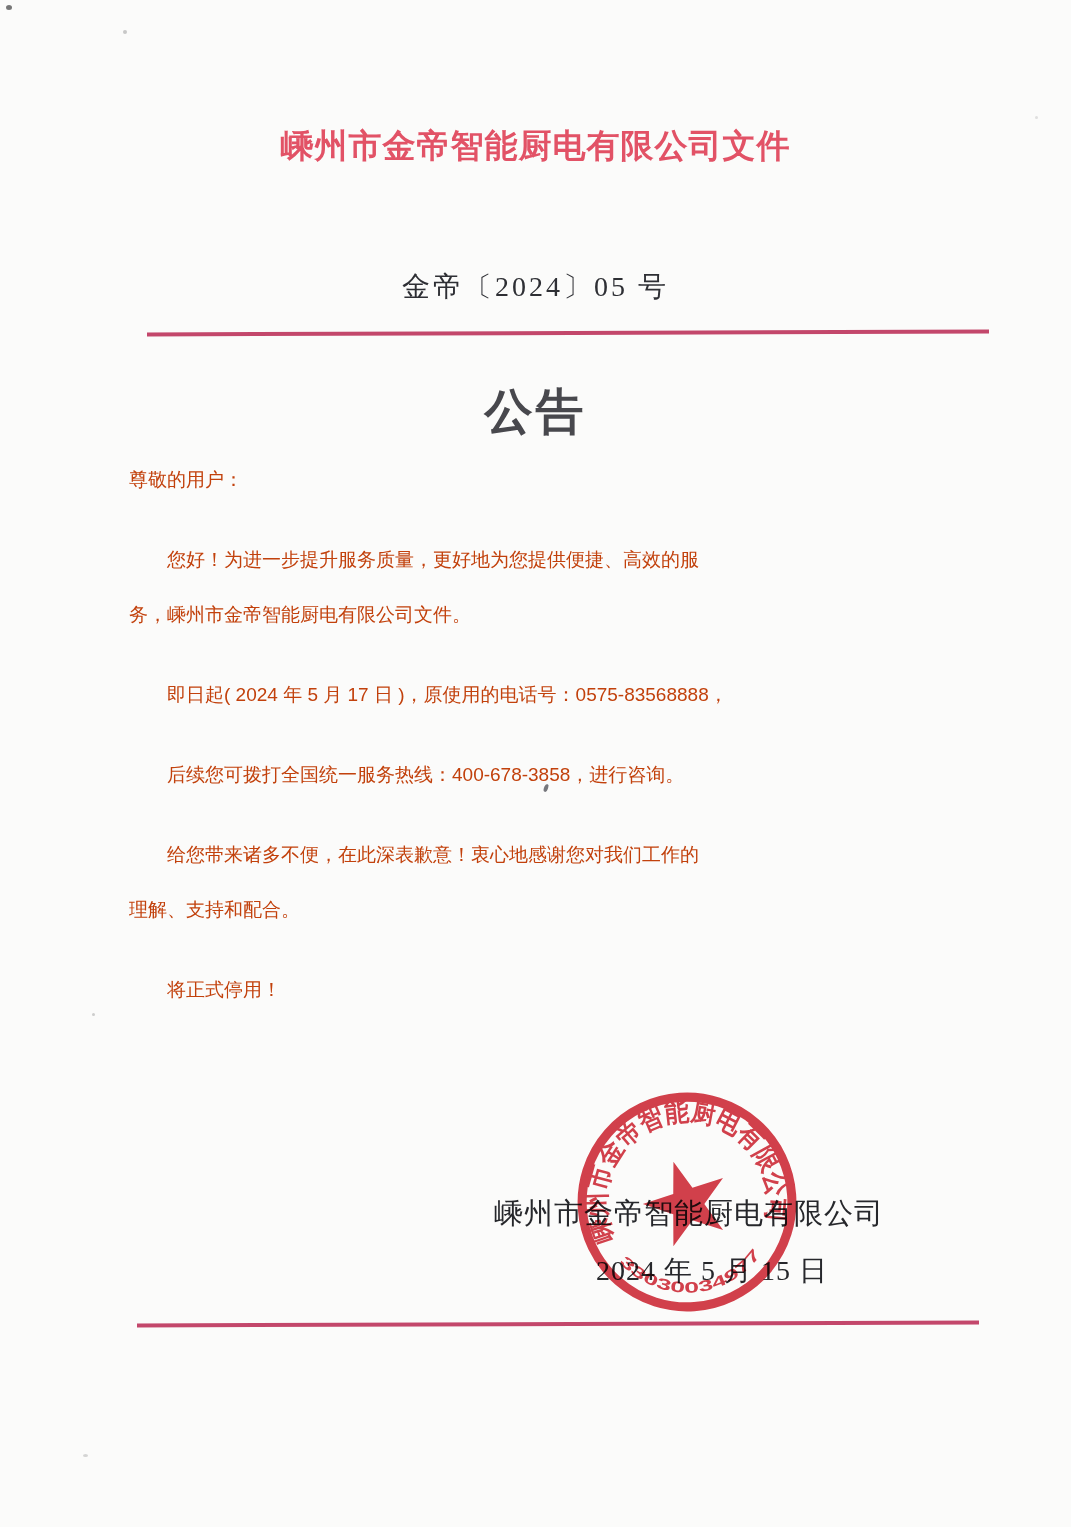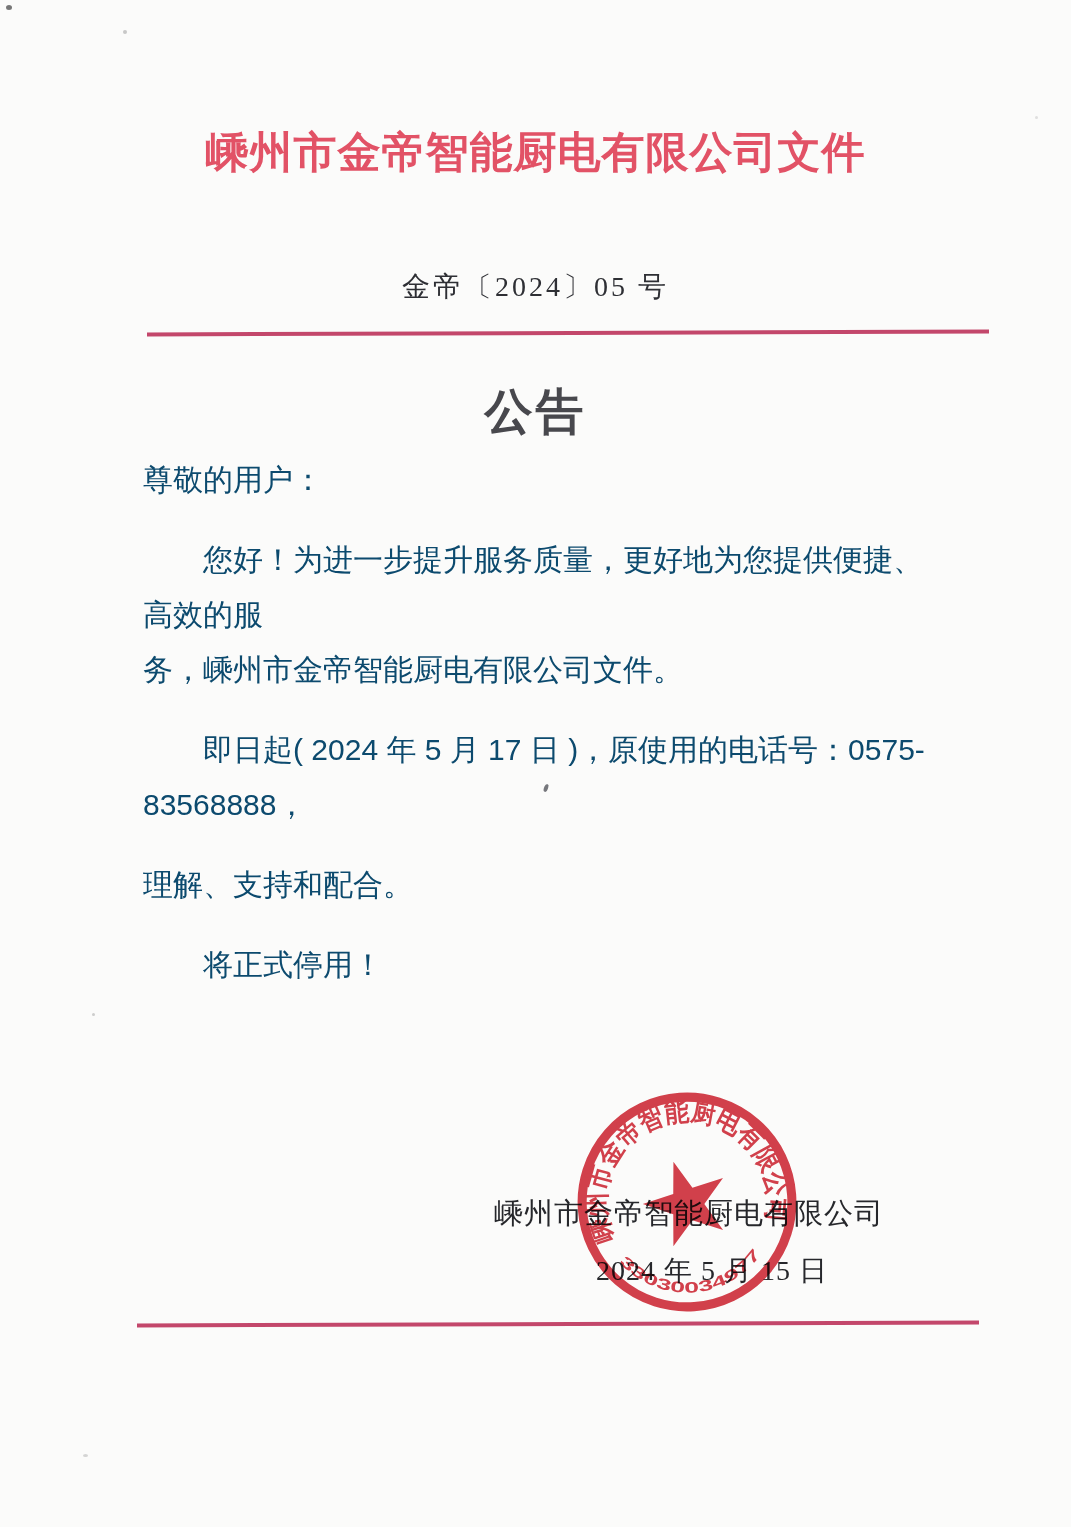--- a/index.html
+++ b/index.html
@@ -7,40 +7,40 @@
     position:relative;
     width:1071px;height:1527px;
     background:#fbfbfa;
     overflow:hidden;
     font-family:"Liberation Sans",sans-serif;
     color:#3c3d42;
   }
   .letterhead{
     position:absolute;top:124px;left:0;width:100%;
     margin:0;text-align:center;
-    font-size:43px;font-weight:700;letter-spacing:1px;
+    font-size:33px;font-weight:700;letter-spacing:1px;
     color:#e25266;
   }
   .docnum{
     position:absolute;top:268px;left:0;width:100%;
     text-align:center;
     font-family:"Liberation Serif","DejaVu Serif",serif;
     font-size:28px;letter-spacing:3px;color:#2e2f34;
   }
   .rule{position:absolute;height:4px;background:#c3476b;}
   .rule-top{left:147px;top:331px;width:842px;transform:rotate(-0.2deg);}
   .rule-bottom{left:137px;top:1322px;width:842px;transform:rotate(-0.2deg);}
   .heading{
     position:absolute;top:380px;left:0;width:100%;
     margin:0;text-align:center;
     font-size:48px;font-weight:700;letter-spacing:3px;color:#48484d;
   }
   .body-text{
-    position:absolute;left:143px;top:452px;width:792px;
-    font-size:30px;line-height:55px;color:#0c4a6e;font-weight:500;
+    position:absolute;left:129px;top:452px;width:792px;
+    font-size:19px;line-height:55px;color:#c2410c;font-weight:500;
   }
   .body-text p{margin:0 0 25px 0;padding:0;}
   .line{display:block;}
   .indent{text-indent:2em;}
   .sig-company{
     position:absolute;left:494px;top:1194px;
     font-family:"Liberation Serif","DejaVu Serif",serif;
     font-size:29px;letter-spacing:1px;color:#26272b;
   }
   .sig-date{
@@ -79,20 +79,24 @@
   <div class="body-text">
     <p>尊敬的用户：</p>
     <p>
       <span class="line indent">您好！为进一步提升服务质量，更好地为您提供便捷、高效的服</span>
       <span class="line">务，嵊州市金帝智能厨电有限公司文件。</span>
     </p>
     <p>
       <span class="line indent">即日起( 2024 年 5 月 17 日 )，原使用的电话号：0575-83568888，</span>
     </p>
     <p>
+      <span class="line indent">后续您可拨打全国统一服务热线：400-678-3858，进行咨询。</span>
+    </p>
+    <p>
+      <span class="line indent">给您带来诸多不便，在此深表歉意！衷心地感谢您对我们工作的</span>
       <span class="line">理解、支持和配合。</span>
     </p>
     <p>
       <span class="line indent">将正式停用！</span>
     </p>
   </div>
 
   <div class="sig-company">嵊州市金帝智能厨电有限公司</div>
   <div class="sig-date">2024 年 5 月 15 日</div>
 

